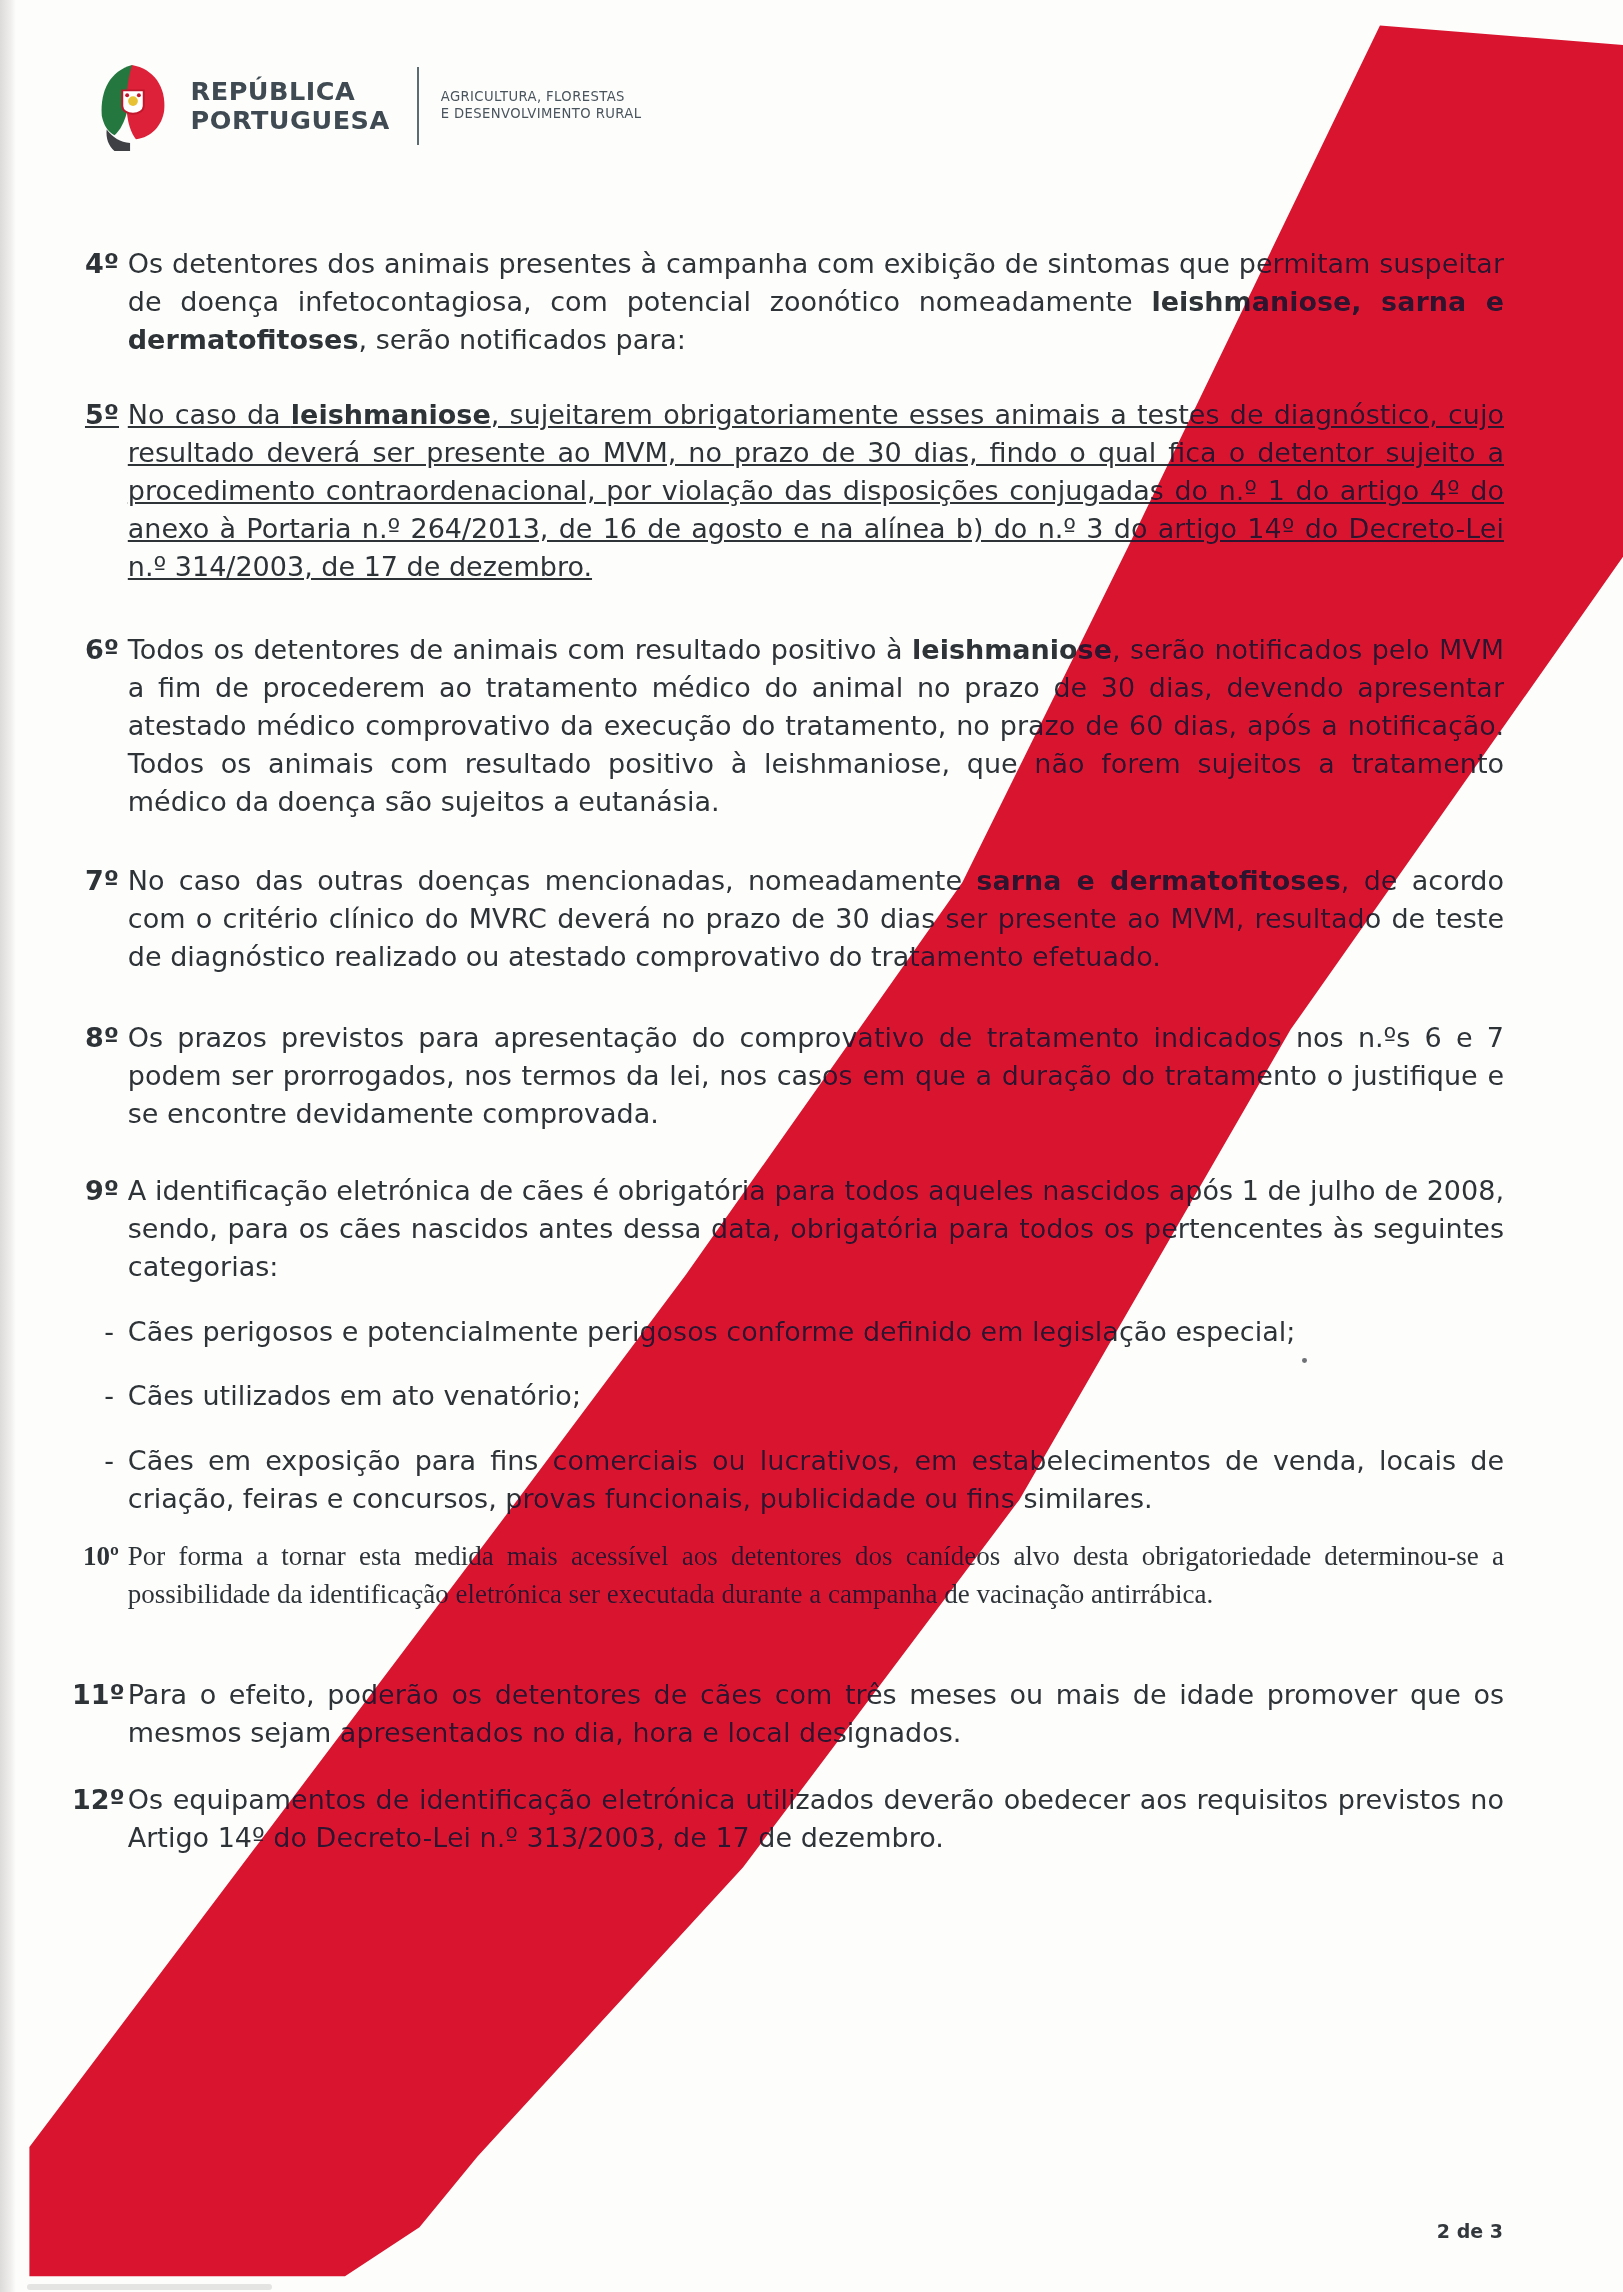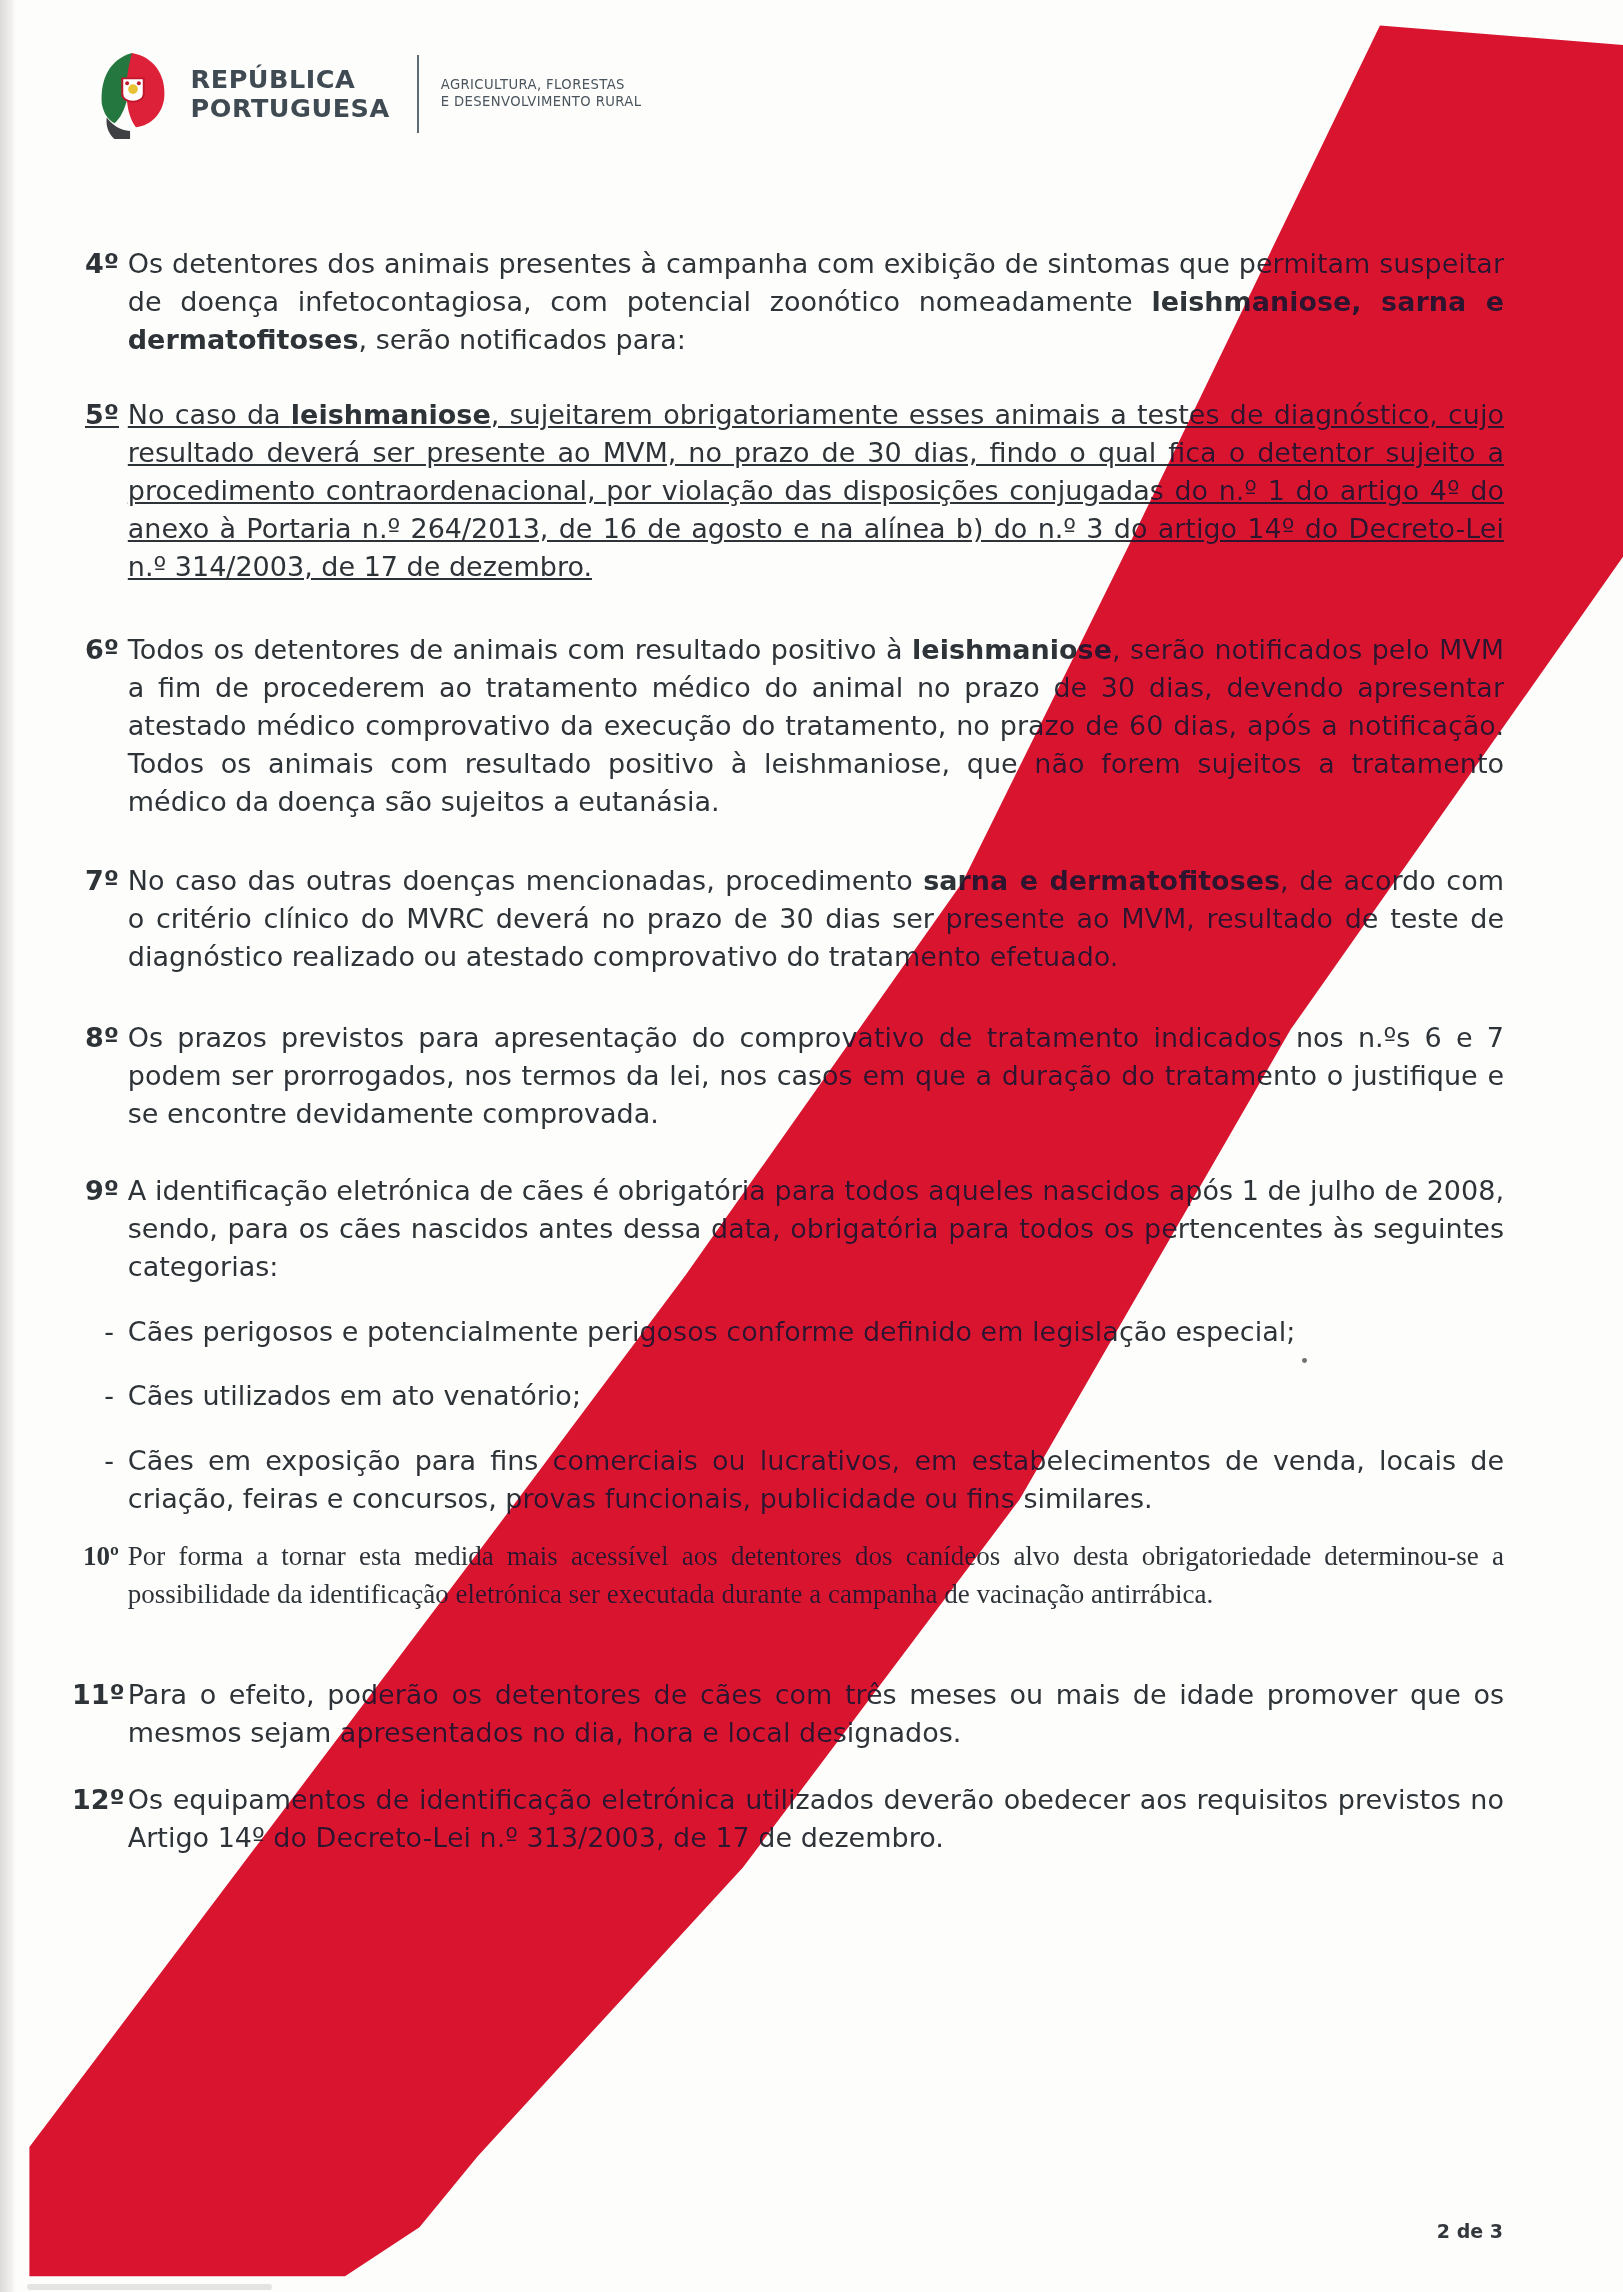--- a/index.html
+++ b/index.html
@@ -21,21 +21,21 @@
     background:#cfcfcd;opacity:.55;border-radius:2.9px;
   }
   
   .band-svg{
     position:absolute;inset:0;width:100%;height:100%;
     mix-blend-mode:darken;
     pointer-events:none;
     z-index:6;
   }
   
-  .header{position:absolute;top:45px;left:93px;height:98px;display:flex;align-items:center;z-index:2;justify-content:space-between;}
+  .header{position:absolute;top:57px;left:93px;height:98px;display:flex;align-items:center;z-index:2;justify-content:space-between;}
   .logo{width:80px;height:90px;flex:0 0 auto;}
   .brand{margin-left:17.6px;font-weight:bold;font-size:25.5px;line-height:29px;
          letter-spacing:0.5px;color:#3f4a52;}
   .header-divider{width:2px;height:78px;background:#5d6b73;margin:0 21.6px 0 27.4px;}
   .ministry{font-weight:normal;font-size:13.2px;line-height:16.7px;letter-spacing:0.4px;color:#49545c;}
   
   .items{position:absolute;top:245px;left:72px;width:1432px;z-index:1;}
   .item{display:grid;grid-template-columns:47px 1fr;column-gap:8.8px;}
   .num{font-weight:bold;font-size:27px;line-height:38px;text-align:right;}
   .txt{font-size:27px;line-height:38px;text-align:justify;}
@@ -104,21 +104,21 @@
       </div>
       <div class="item">
         <span class="num">6º</span>
         <div class="txt">
           <p class="para"><span>Todos os detentores de animais com resultado positivo à </span><span class="bold">leishmaniose</span><span>, serão notificados pelo MVM a fim de procederem ao tratamento médico do animal no prazo de 30 dias, devendo apresentar atestado médico comprovativo da execução do tratamento, no prazo de 60 dias, após a notificação. Todos os animais com resultado positivo à leishmaniose, que não forem sujeitos a tratamento médico da doença são sujeitos a eutanásia.</span></p>
         </div>
       </div>
       <div class="item">
         <span class="num">7º</span>
         <div class="txt">
-          <p class="para"><span>No caso das outras doenças mencionadas, procedimento </span><span class="bold">sarna e dermatofitoses</span><span>, de acordo com o critério clínico do MVRC deverá no prazo de 30 dias ser presente ao MVM, resultado de teste de diagnóstico realizado ou atestado comprovativo do tratamento efetuado.</span></p>
+          <p class="para"><span>No caso das outras doenças mencionadas, nomeadamente </span><span class="bold">sarna e dermatofitoses</span><span>, de acordo com o critério clínico do MVRC deverá no prazo de 30 dias ser presente ao MVM, resultado de teste de diagnóstico realizado ou atestado comprovativo do tratamento efetuado.</span></p>
         </div>
       </div>
       <div class="item">
         <span class="num">8º</span>
         <div class="txt">
           <p class="para"><span>Os prazos previstos para apresentação do comprovativo de tratamento indicados nos n.ºs 6 e 7 podem ser prorrogados, nos termos da lei, nos casos em que a duração do tratamento o justifique e se encontre devidamente comprovada.</span></p>
         </div>
       </div>
       <div class="item">
         <span class="num">9º</span>

